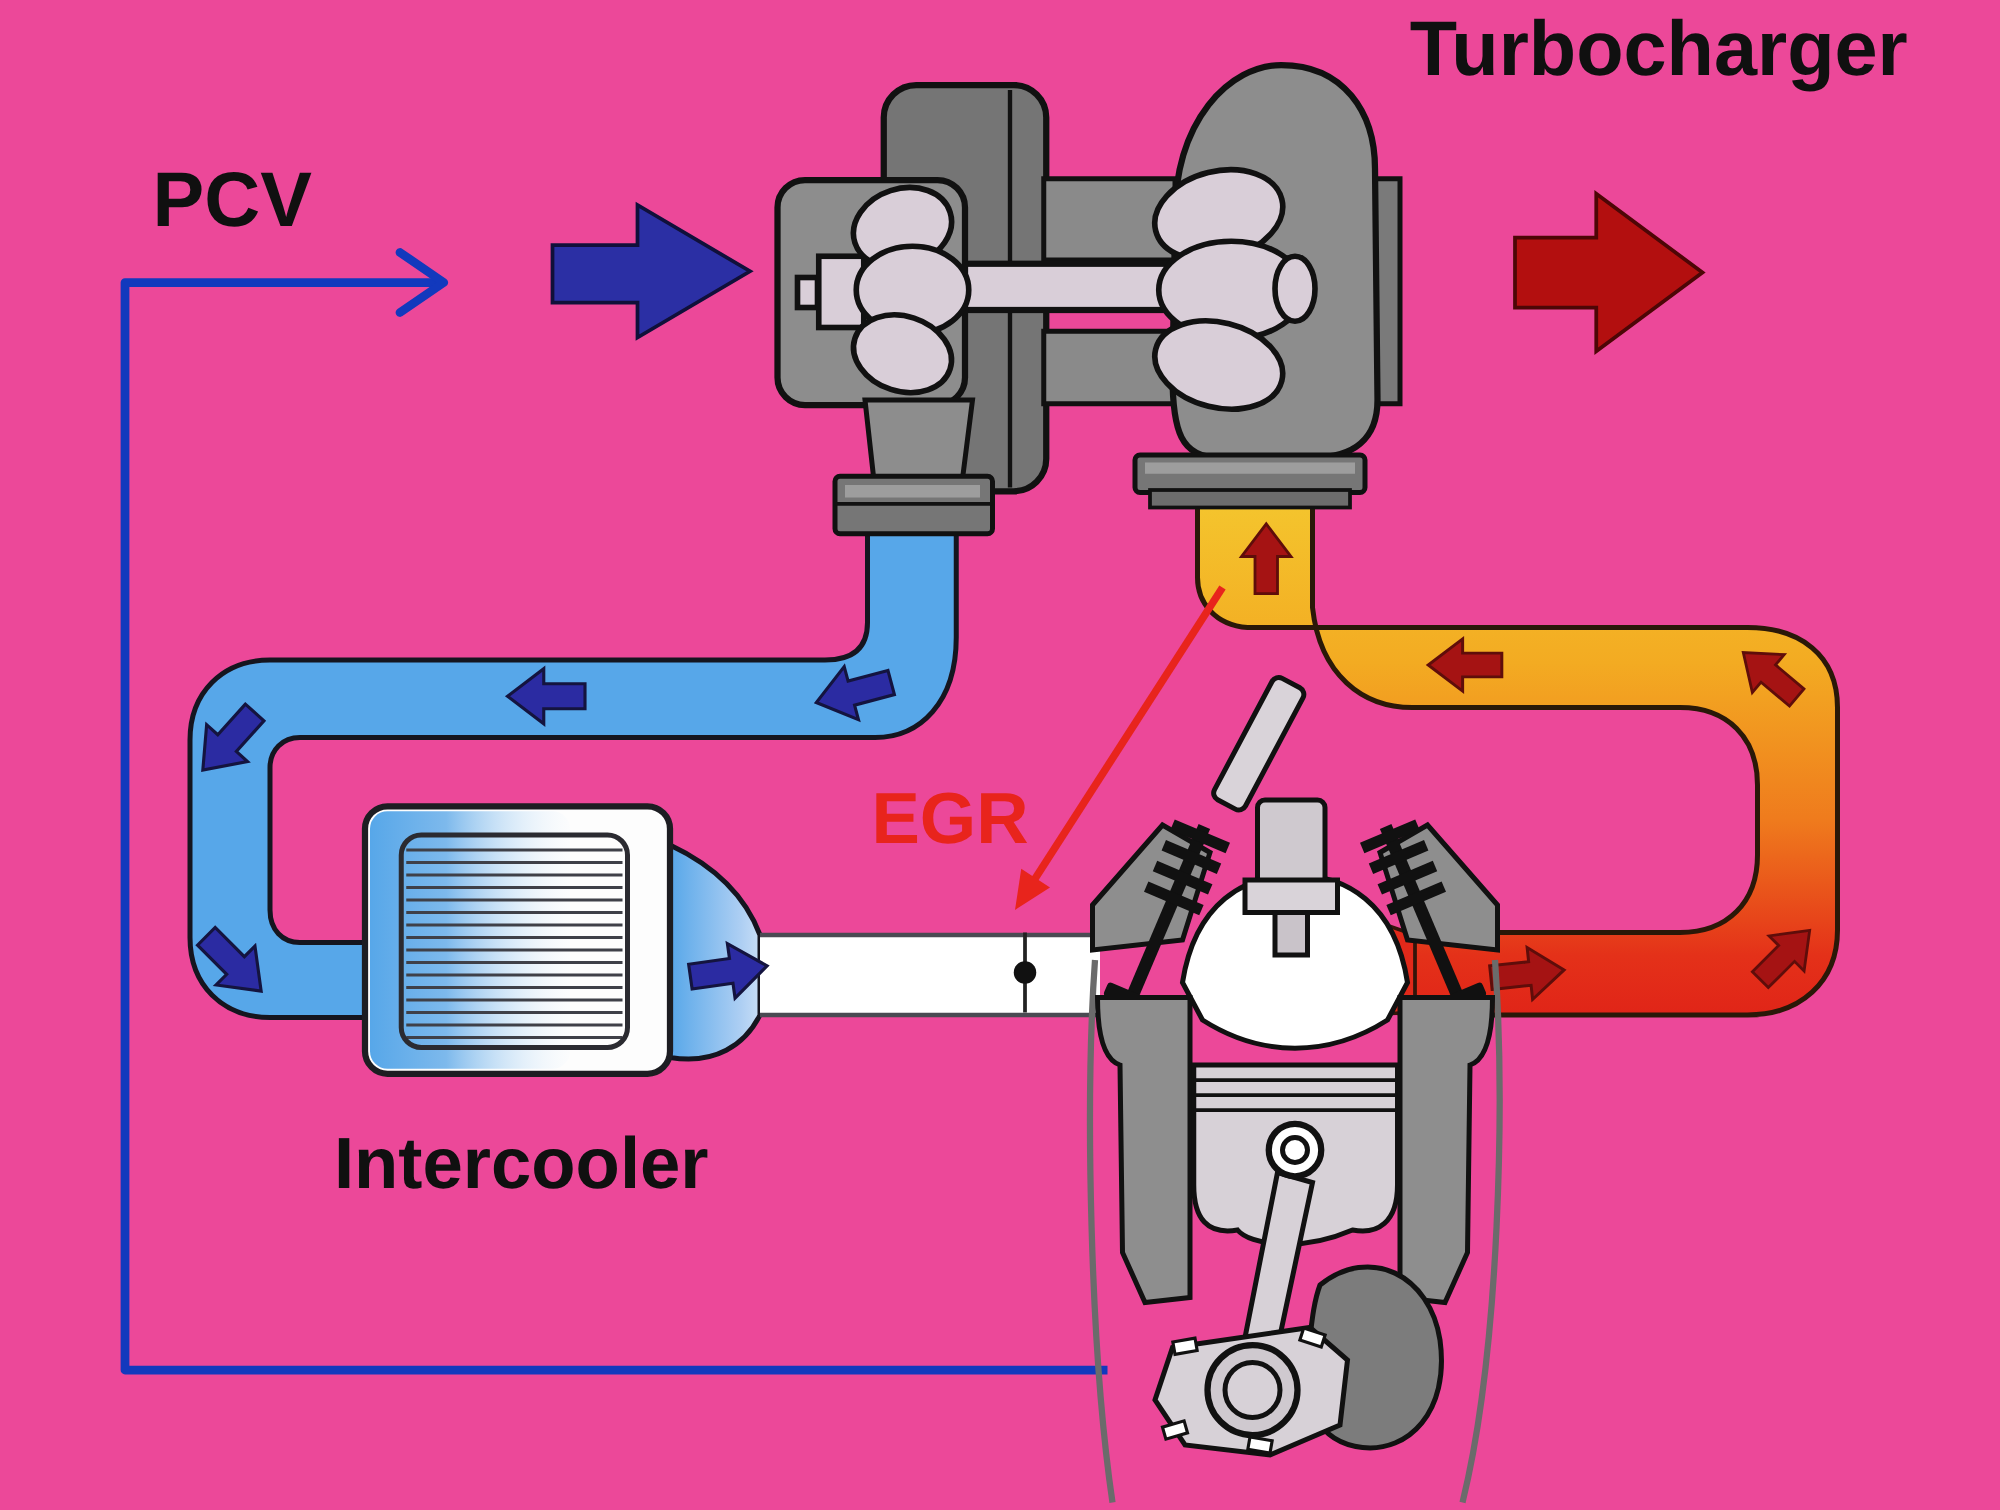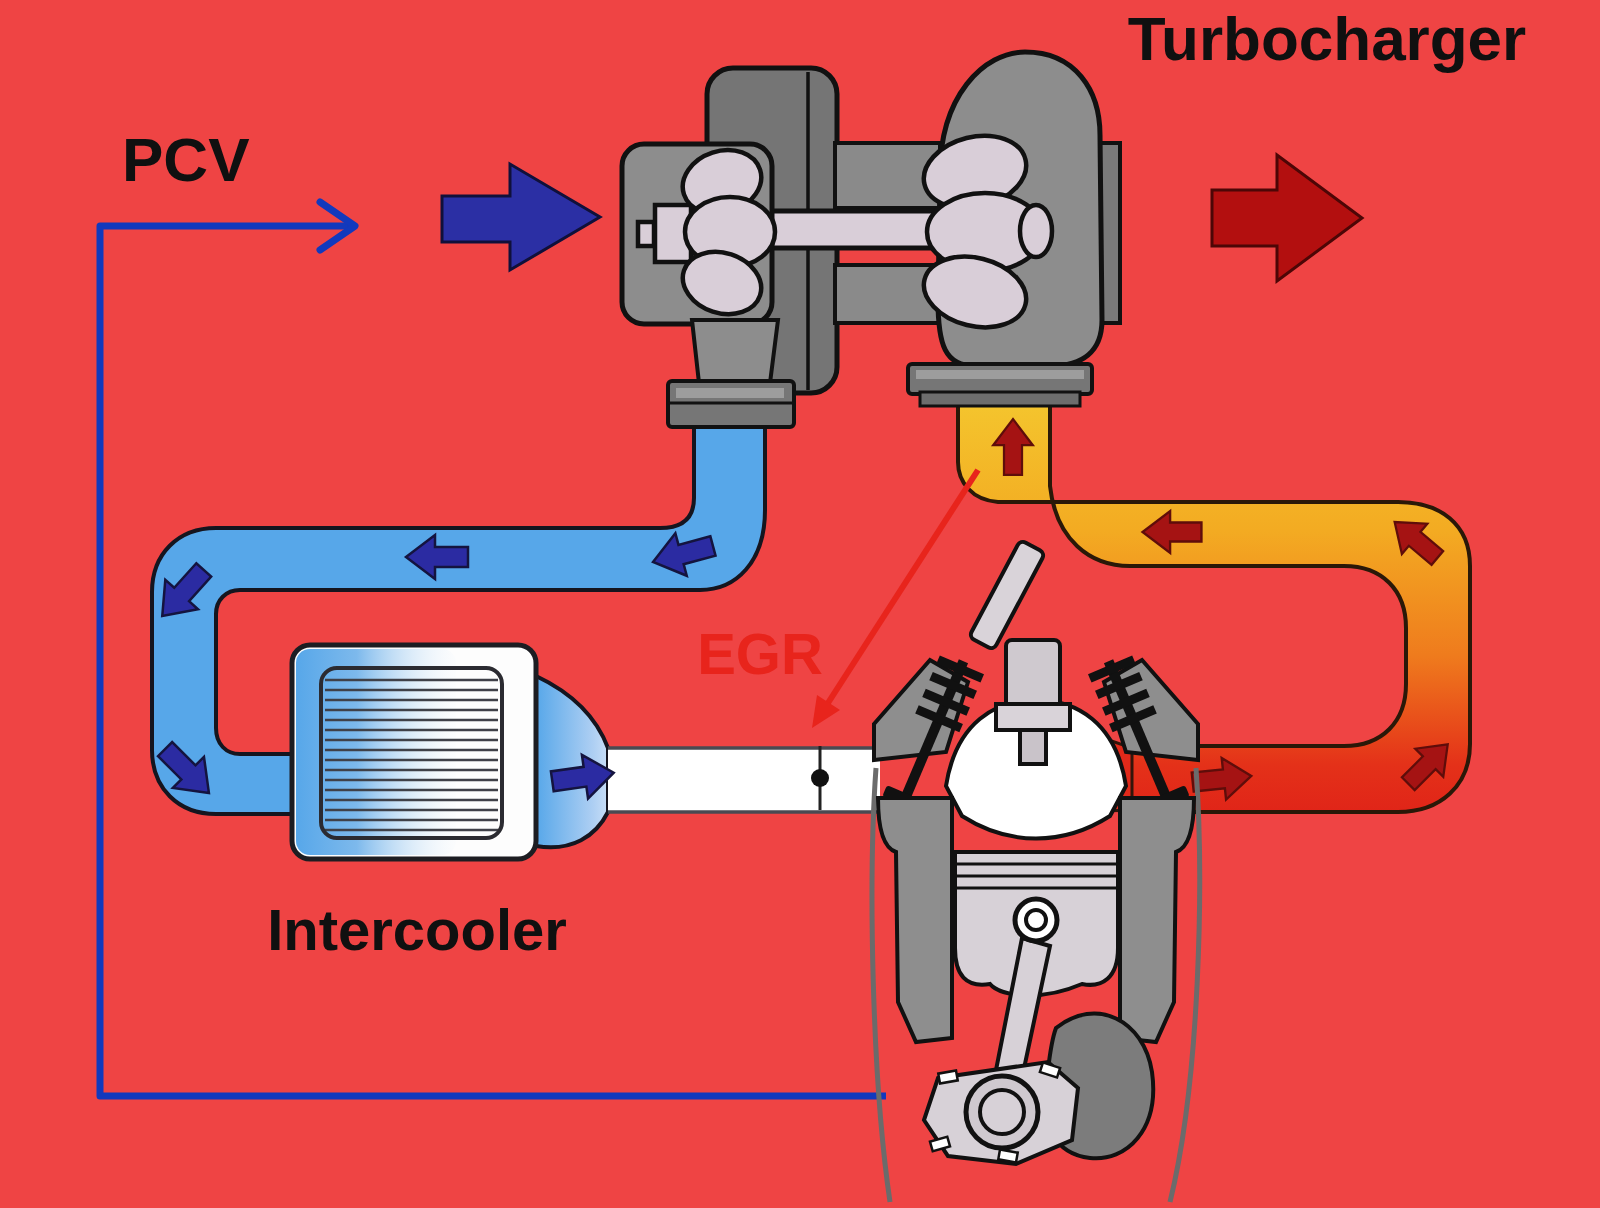--- a/index.html
+++ b/index.html
@@ -1,16 +1,16 @@
 <!DOCTYPE html>
 <html><head>
 <meta charset="utf-8">
 <style>
   html,body{margin:0;padding:0;background:#e8e8e8;}
-  .stage{width:1600px;height:1208px;background:#ef4444;position:relative;margin:0 auto;
+  .stage{width:1600px;height:1208px;background:#ec4899;position:relative;margin:0 auto;
          font-family:"Liberation Sans", sans-serif;}
   svg{display:block;}
   text{font-family:"Liberation Sans", sans-serif;font-weight:bold;}
   .t-big{font-size:62px;}
   .t-mid{font-size:58px;}
 </style>
 </head>
 <body>
 
 <div class="stage">

